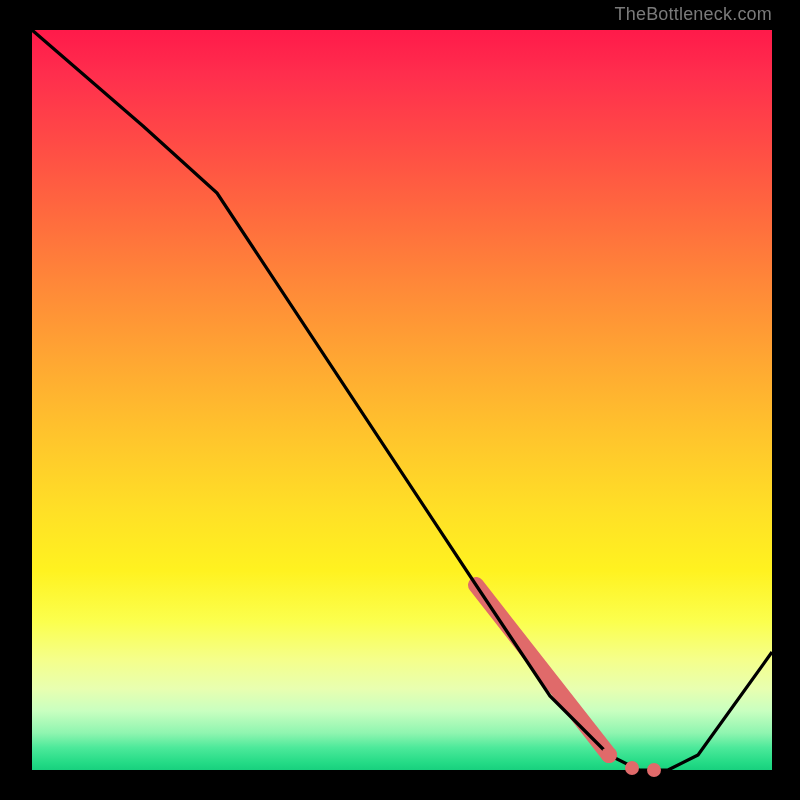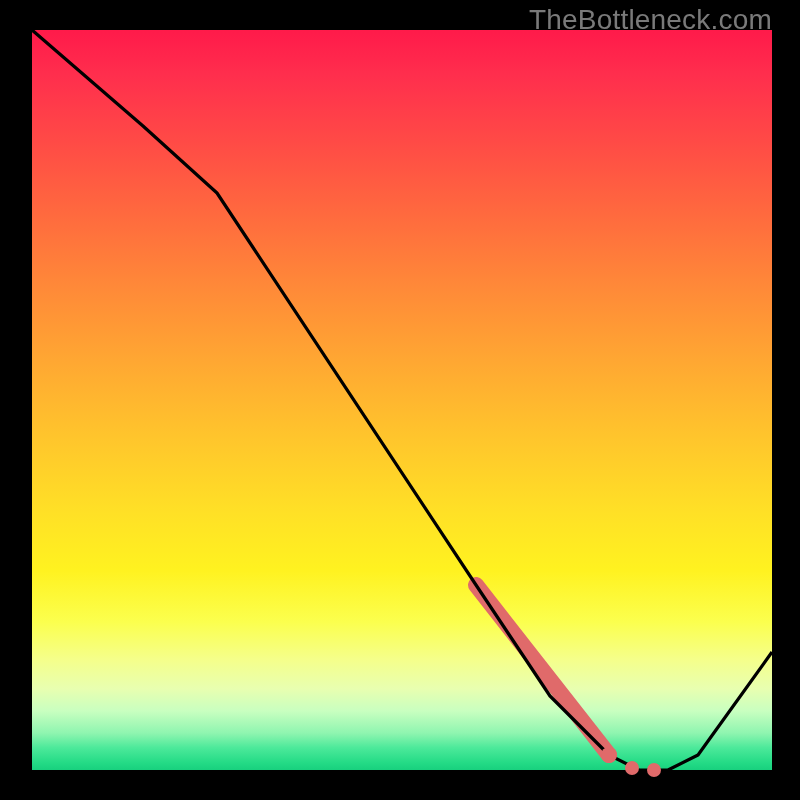--- a/index.html
+++ b/index.html
@@ -53,21 +53,21 @@
     width: 740px;
     height: 740px;
     overflow: visible;
   }
   .watermark {
     position: absolute;
     top: 4px;
     right: 28px;
     color: #7a7a7a;
     font-family: Arial, Helvetica, sans-serif;
-    font-size: 28px;
+    font-size: 18px;
     letter-spacing: 0.2px;
     user-select: none;
   }
 </style>
 </head>
 <body>
 
 <div class="frame">
   <div class="plot"></div>
 

